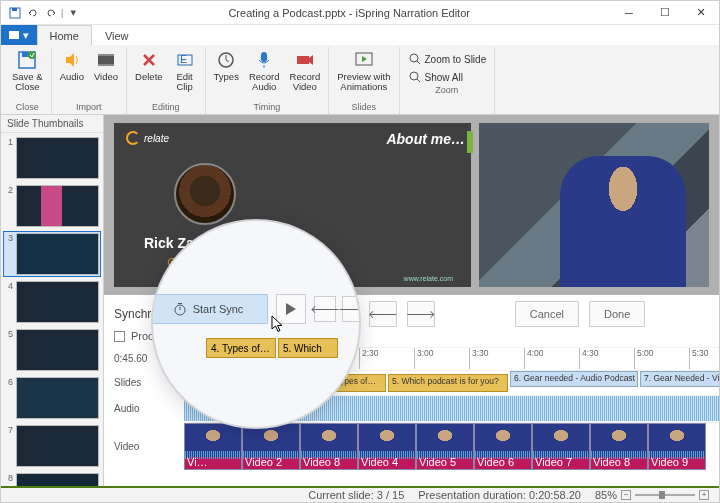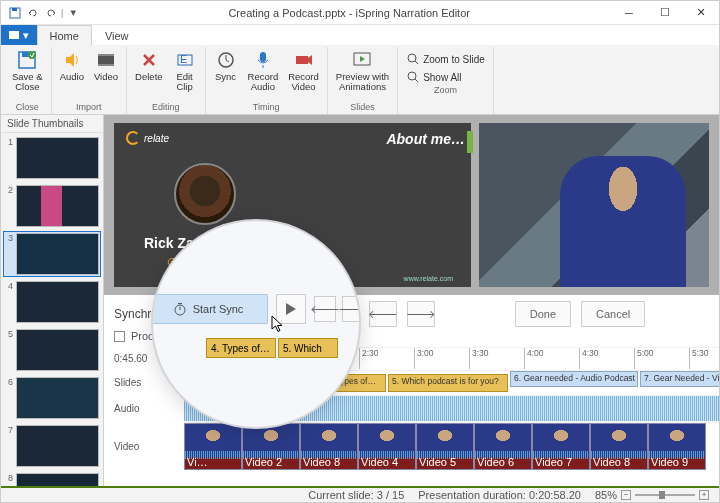--- a/index.html
+++ b/index.html
@@ -78,21 +78,21 @@
 .timeline .trow.audio { height: 26px; }
 .timeline .trow.video { height: 48px; }
 .timeline .tlabel { width: 70px; font-size: 10px; color: #555; }
 .timeline .ttrack { flex: 1; position: relative; height: 100%; overflow: hidden; border-top: 1px solid rgba(0,0,0,0.05); }
 .timeline .ruler { display: flex; height: 100%; position: relative; }
 .timeline .ruler .tick { position: absolute; top: 0; bottom: 0; border-left: 1px solid #bbb; font-size: 8.5px; color: #666; padding-left: 2px; }
 .timeline .seg { position: absolute; top: 0; height: 16px; background: #c7ddf5; border: 1px solid #8ab; font-size: 8.5px; color: #333; padding: 1px 3px; overflow: hidden; white-space: nowrap; cursor: pointer; }
 .timeline .seg.sel { top: 3px; height: 18px; background: #e8c058; border-color: #b89020; }
 .timeline .audioblock { position: absolute; inset: 0; background: repeating-linear-gradient(90deg,#7ab3e0 0 1px,#cfe4f5 1px 2px); }
 .timeline .vrow { display: flex; gap: 0; position: absolute; inset: 0; }
-.timeline .vclip { width: 58px; height: 100%; background: #7f1d1d; border: 1px solid #88a; position: relative; font-size: 8px; color: #fff; overflow: hidden; }
+.timeline .vclip { width: 58px; height: 100%; background: #be185d; border: 1px solid #88a; position: relative; font-size: 8px; color: #fff; overflow: hidden; }
 .timeline .vclip .vthumb { position: absolute; inset: 0 0 12px 0; background: radial-gradient(ellipse at 50% 35%,#c9a580 0 18%,#2a3a88 18% 100%); }
 .timeline .vclip .vlbl { position: absolute; left: 2px; bottom: 1px; }
 .timeline .vclip .vwave { position: absolute; left: 0; right: 0; bottom: 10px; height: 8px; background: repeating-linear-gradient(90deg,#5aa0d8 0 1px,transparent 1px 2px); }
 
 .statusbar { position: absolute; left: 0; right: 0; bottom: 0; height: 16px; background: #f3f3f3; border-top: 2px solid #4d7c0f; display: flex; align-items: center; justify-content: flex-end; gap: 14px; padding: 0 10px; font-size: 10px; color: #555; }
 .statusbar .zgrp { display: flex; align-items: center; gap: 4px; }
 .statusbar .zbtn { width: 10px; height: 10px; border: 1px solid #999; display: flex; align-items: center; justify-content: center; cursor: pointer; font-size: 8px; line-height: 1; }
 .statusbar .zslider { width: 60px; height: 2px; background: #aaa; position: relative; }
 .statusbar .zslider .zthumb { position: absolute; top: -3px; width: 6px; height: 8px; background: #888; }
 
@@ -221,21 +221,21 @@
   </div>
   <div class="group">
     <div class="items">
       <div class="btn">
           <div class="ic">
             <svg width="20" height="20">
               <circle cx="10" cy="10" r="7" fill="none" stroke="#555" stroke-width="1.5"></circle>
               <path d="M10 5 L10 10 L13 12" stroke="#555" fill="none"></path>
             </svg>
           </div>
-          <div class="txt">Sync</div>
+          <div class="txt">Types</div>
         </div>
       <div class="btn">
           <div class="ic">
             <svg width="20" height="20">
               <rect x="7" y="2" width="6" height="10" rx="3" fill="#2a78c8"></rect>
               <path d="M5 10 Q10 16 15 10" fill="none" stroke="#2a78c8"></path>
               <line x1="10" y1="15" x2="10" y2="18" stroke="#2a78c8"></line>
             </svg>
           </div>
           <div class="txt" style="white-space:pre-line">Record
@@ -365,22 +365,22 @@
           <span>Start Sync</span>
         </div>
         <div class="smbtn">
             <svg width="10" height="10">
               <path d="M1 0 L9 5 L1 10 Z" fill="#666"></path>
             </svg>
           </div>
         <div class="smbtn">🡐</div>
         <div class="smbtn">🡒</div>
         <div class="spacer1"></div>
+        <div class="smbtn" style="padding:0 14px;width:auto">Cancel</div>
         <div class="smbtn" style="padding:0 14px;width:auto">Done</div>
-        <div class="smbtn" style="padding:0 14px;width:auto">Cancel</div>
       </div>
       <div class="srow2">
         <div class="cb"></div>
         <span>Process current slide only</span>
       </div>
     </div>
 
     <div class="timeline">
       <div class="trow">
         <div class="tlabel">0:45.60</div>

